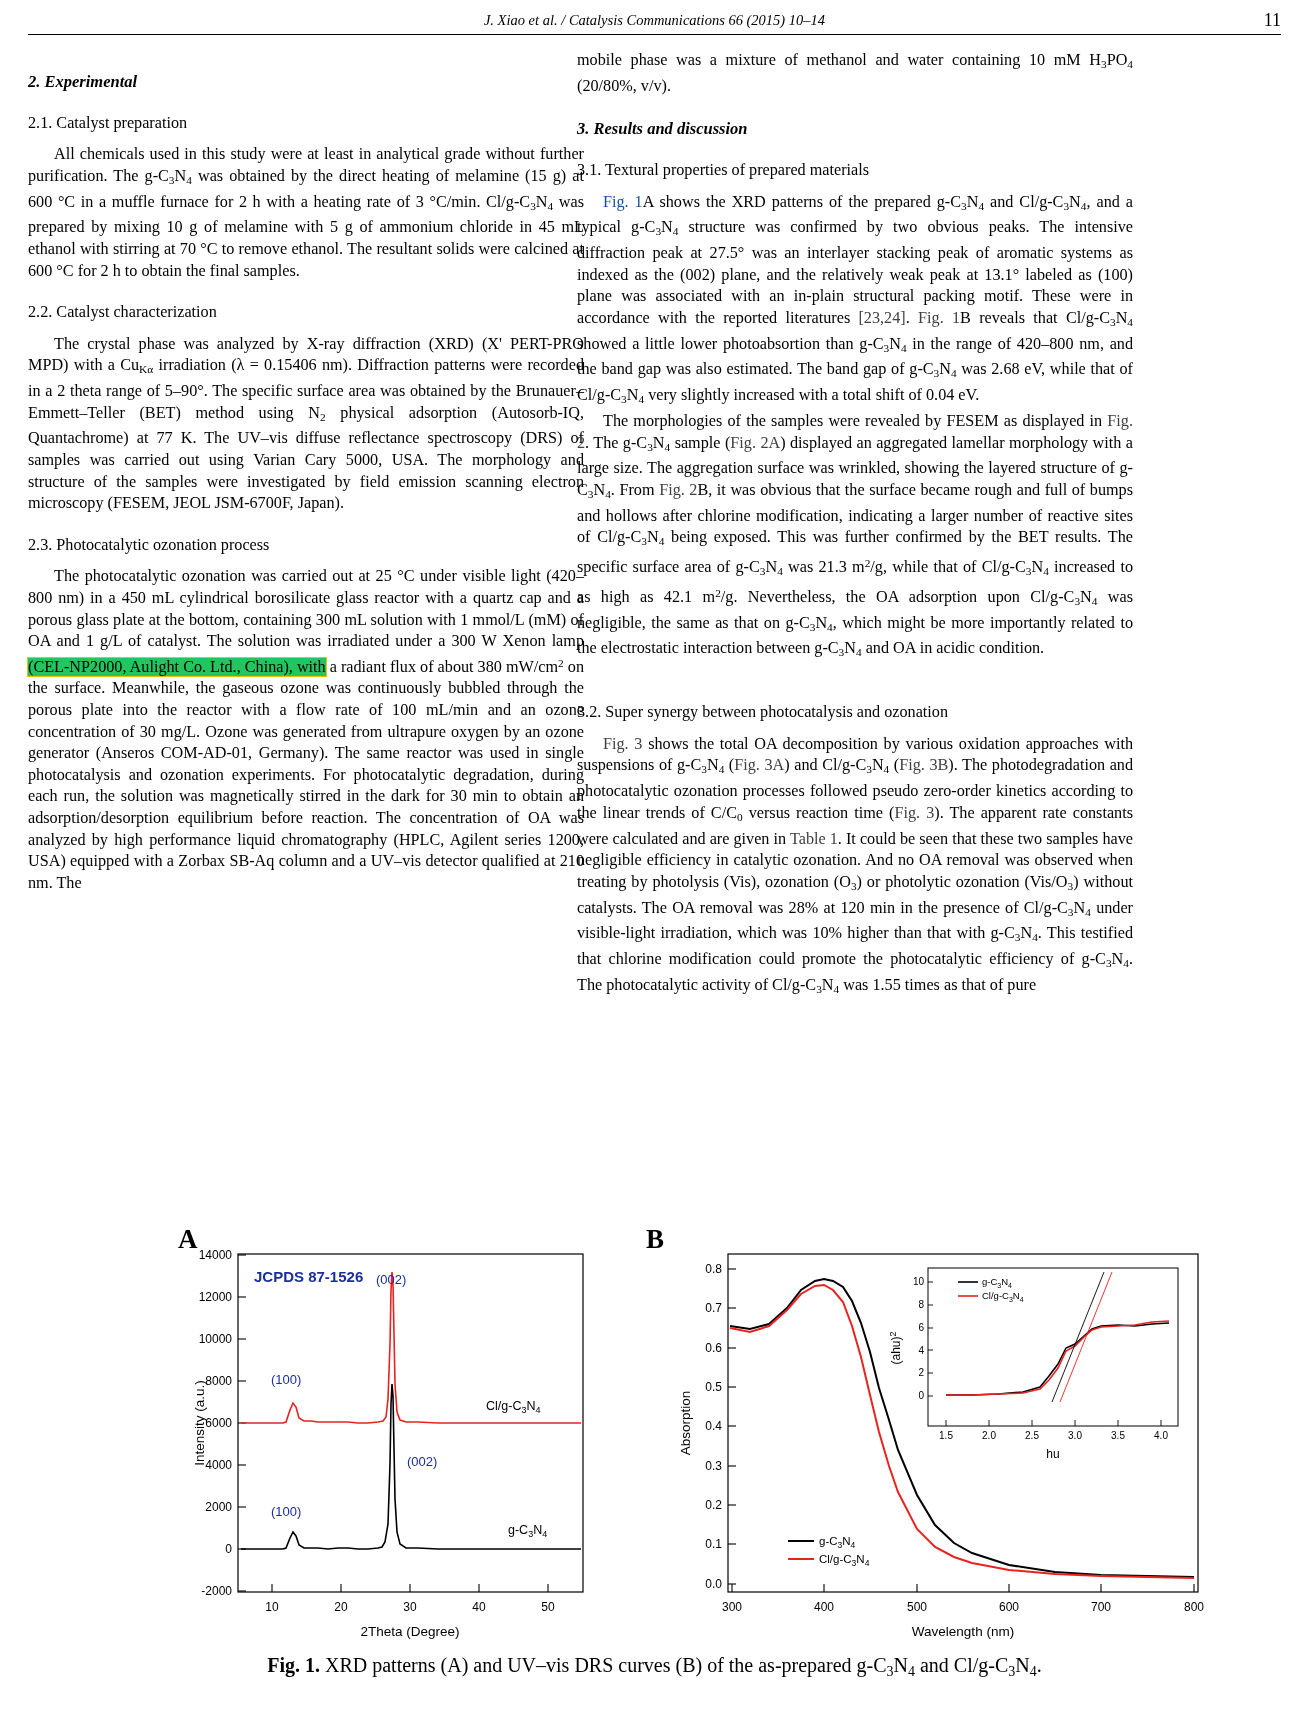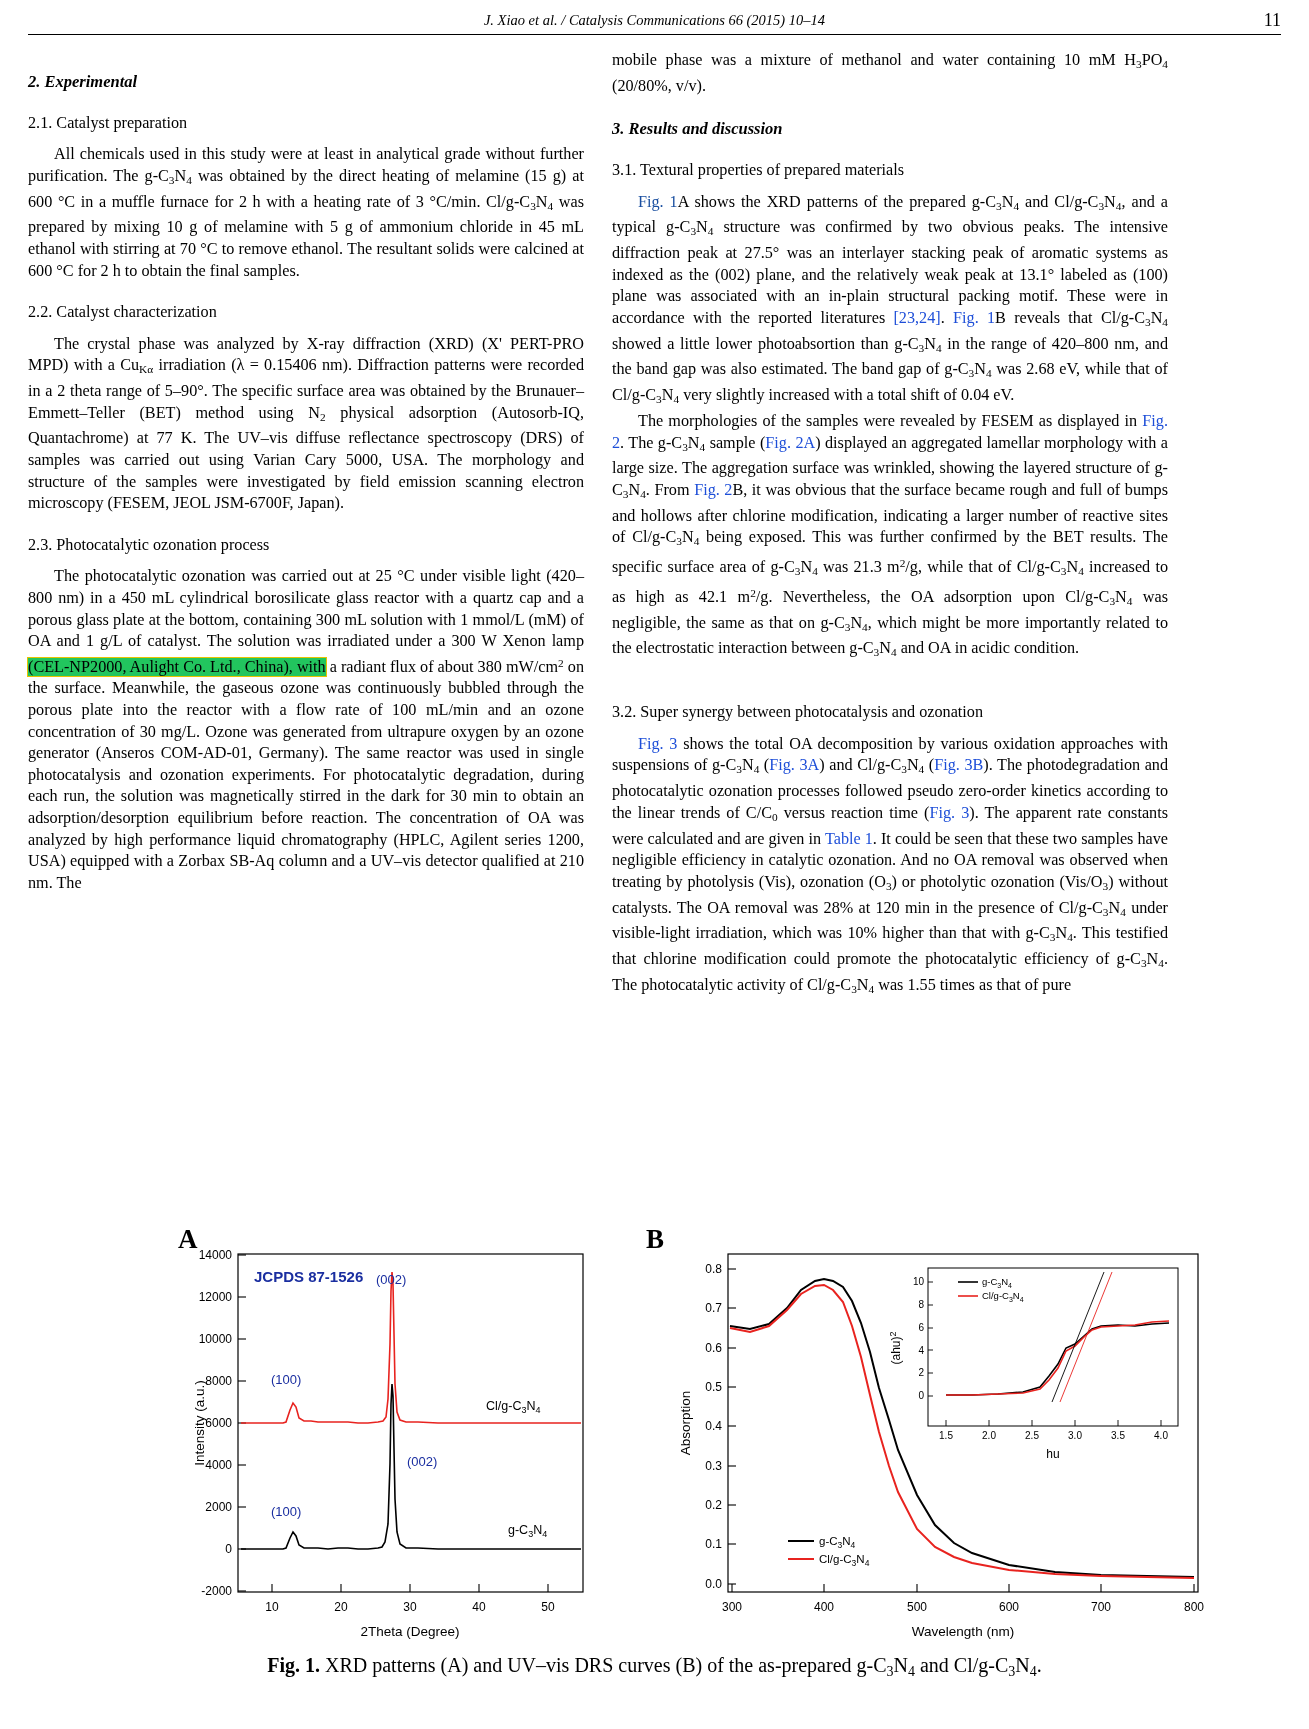--- a/index.html
+++ b/index.html
@@ -52,21 +52,21 @@
   .col {
     position: absolute;
     top: 50px;
     width: 556px;
     font-size: 16.2px;
     line-height: 21.6px;
     text-align: justify;
     text-justify: inter-word;
   }
   .col.left { left: 28px; }
-  .col.right { left: 612px; }
+  .col.right { left: 577px; }
 
   p.body {
     margin: 0 0 0 0;
     text-indent: 26px;
     hyphens: auto;
   }
   p.body.noindent { text-indent: 0; }
   h2.sec {
     font-size: 16.5px;
     font-weight: bold;
@@ -80,21 +80,21 @@
     margin: 20px 0 10px 0;
     text-indent: 0;
   }
   .gap { height: 18px; }
   sub { font-size: 70%; vertical-align: -0.28em; }
   sup { font-size: 70%; vertical-align: 0.45em; }
   .highlight {
     background: #22c55e;
     box-shadow: 0 0 0 1px #e8c200;
   }
-  .xref { color: #1d4ed8; }
+  .xref { color: #404040; }
   .link { color: #1a4fa0; }
 
   
   .figure {
     position: absolute;
     left: 28px;
     top: 1224px;
     width: 1253px;
     height: 470px;
   }

